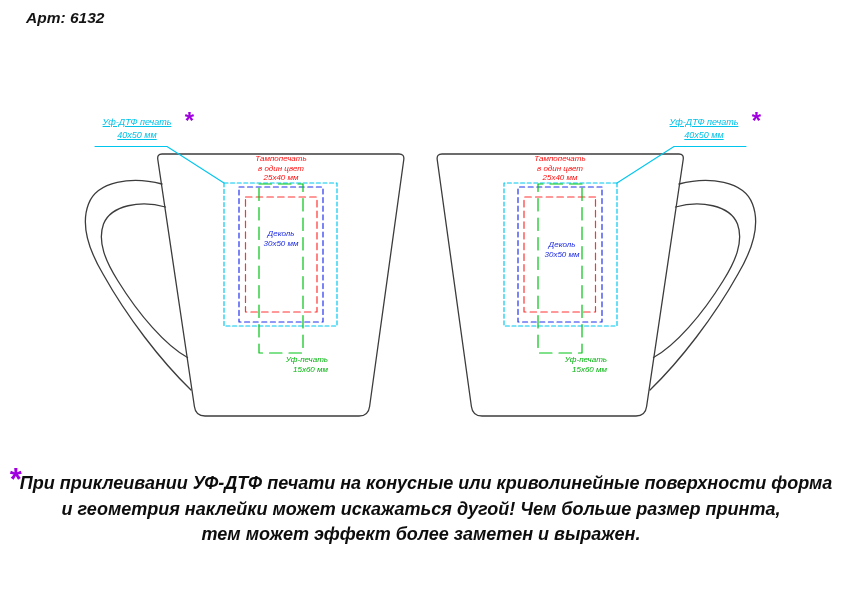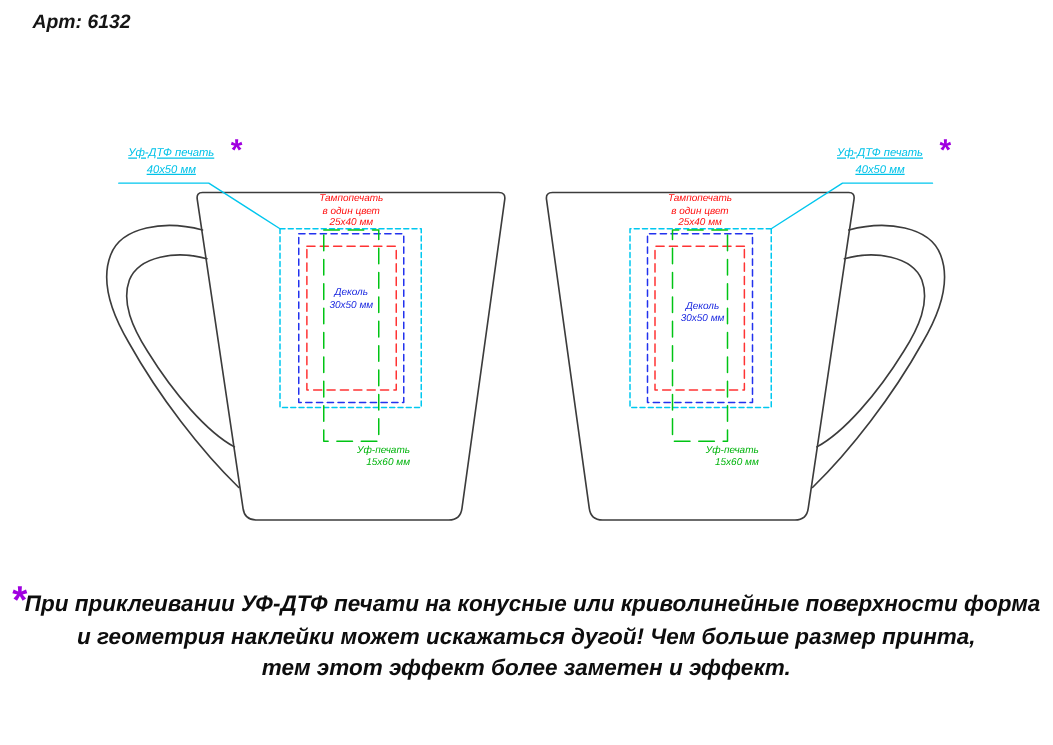--- a/index.html
+++ b/index.html
@@ -99,16 +99,16 @@
     <div>15x60 мм</div>
   </div>
   <div class="lbl lbl-uv" id="uv-right">
     <div>Уф-печать</div>
     <div>15x60 мм</div>
   </div>
 
   <div class="footnote">
     <div><span class="ast-big">*</span><span>При приклеивании УФ-ДТФ печати на конусные или криволинейные поверхности форма</span></div>
     <div>и геометрия наклейки может искажаться дугой! Чем больше размер принта,</div>
-    <div>тем этот эффект более заметен и эффект.</div>
+    <div>тем может эффект более заметен и выражен.</div>
   </div>
 
 </div>
 
 </body></html>

